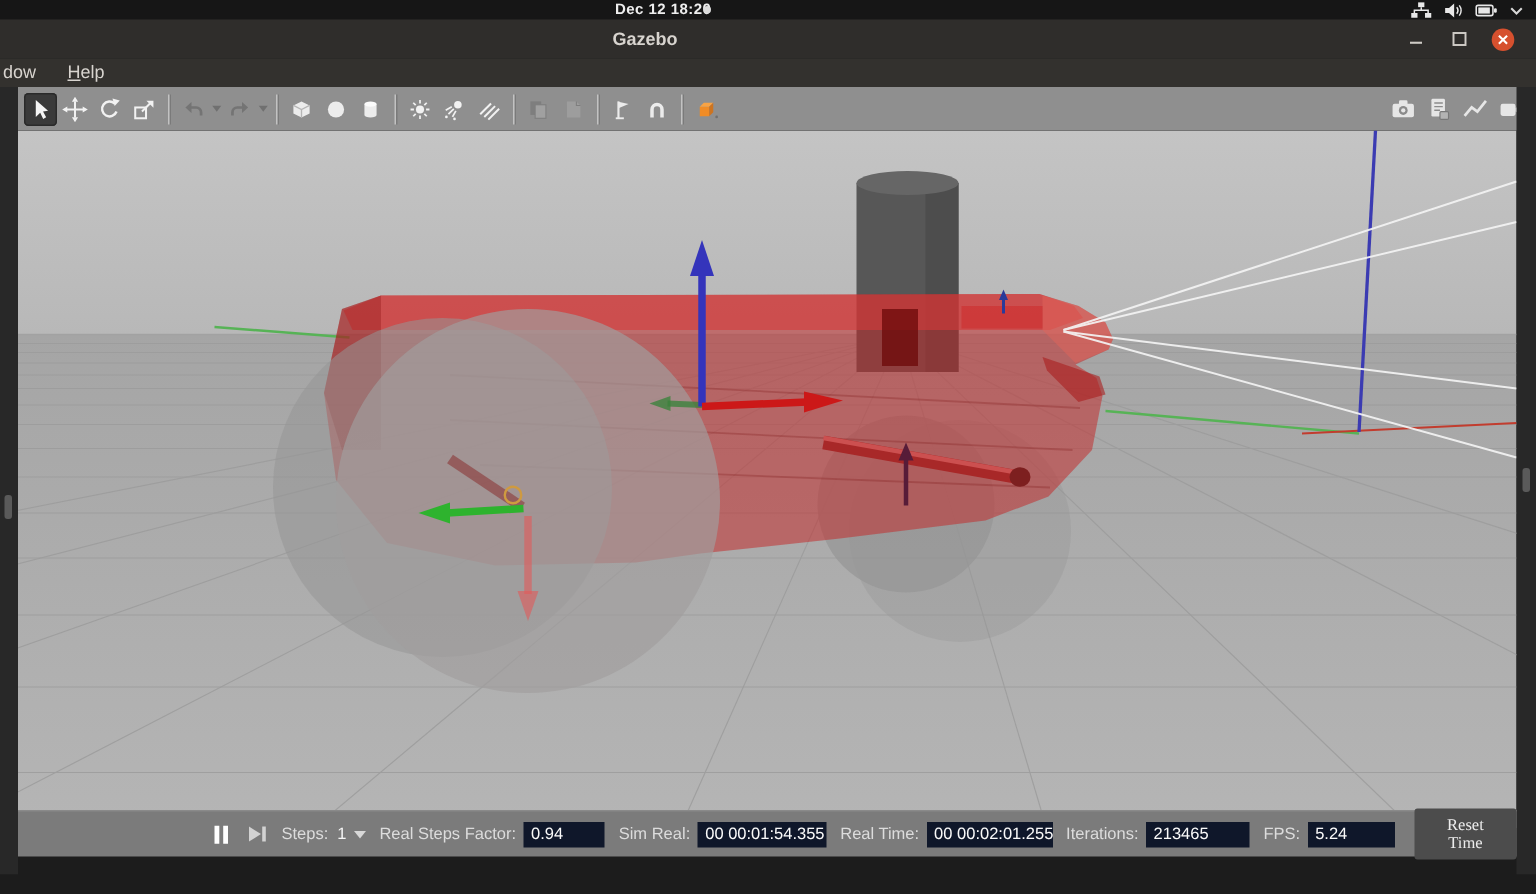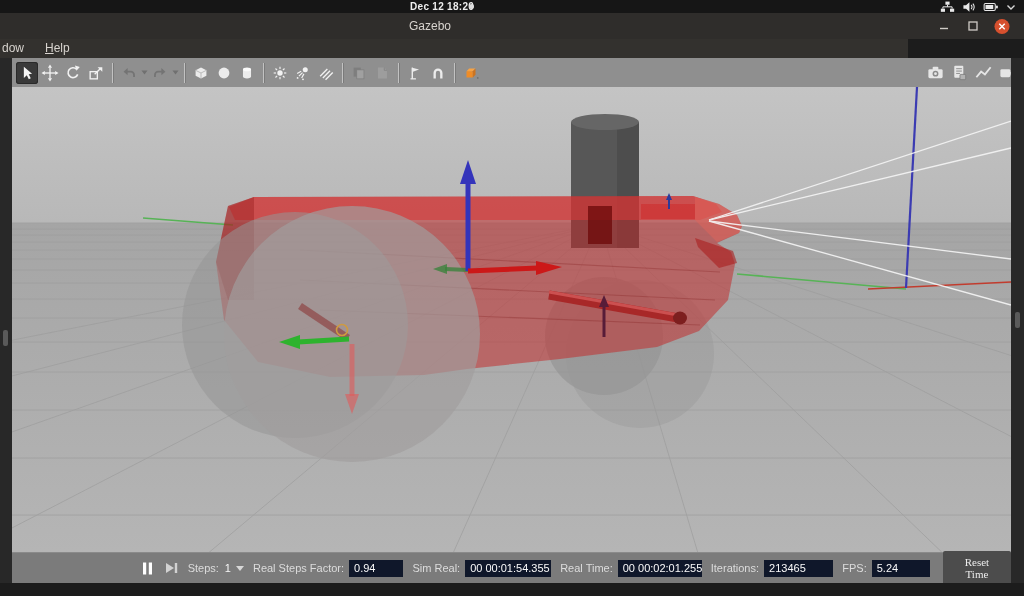--- a/index.html
+++ b/index.html
@@ -10,26 +10,26 @@
   
   .top-panel{position:absolute;left:0;top:0;width:1024px;height:13px;background:#161616;}
   .clock{position:absolute;left:410px;top:0;height:13px;line-height:13px;
          color:#eeeeee;font-size:10px;font-weight:bold;letter-spacing:.3px;}
   .notif-dot{position:absolute;left:469px;top:4px;width:5px;height:5px;border-radius:50%;background:#dcdcdc;}
   .panel-icons{position:absolute;right:8px;top:0;height:13px;display:flex;align-items:center;gap:7px;}
 
   
   .title-bar{position:absolute;left:0;top:13px;width:1024px;height:26px;background:#2f2d2b;}
   .win-title{position:absolute;left:430px;top:0;height:26px;line-height:26px;transform:translateX(-50%);
-             color:#d8d4cf;font-size:12px;font-weight:normal;}
+             color:#d8d4cf;font-size:12px;font-weight:bold;}
   .win-controls{position:absolute;right:14px;top:0;height:26px;display:flex;align-items:center;gap:13px;}
   .wc-btn{width:16px;height:16px;display:flex;align-items:center;justify-content:center;cursor:default;}
 
   
-  .menu-bar{position:absolute;left:0;top:39px;width:908px;height:19px;background:#33312e;}
+  .menu-bar{position:absolute;left:0;top:39px;width:1024px;height:19px;background:#33312e;}
   .menu-item{position:absolute;top:0;height:19px;line-height:18px;color:#d8d4cf;font-size:12px;}
   .mnemonic{text-decoration:underline;}
 
   
   .toolbar{position:absolute;left:0;top:58px;width:1024px;height:29px;background:#8f8f8f;
            display:flex;align-items:center;}
   .tb-left{position:absolute;left:16px;top:0;height:29px;display:flex;align-items:center;gap:1px;}
   .tb-right{position:absolute;right:6px;top:0;height:29px;display:flex;align-items:center;gap:2px;}
   .tb{width:22px;height:22px;border:none;background:transparent;padding:1px;display:flex;
       align-items:center;justify-content:center;border-radius:3px;}
@@ -38,21 +38,21 @@
   .tb-caret{width:7px;height:22px;display:flex;align-items:center;justify-content:center;}
 
   
   .rail{position:absolute;top:58px;height:525px;background:#282828;}
   .rail-handle{position:absolute;width:5px;height:16px;border-radius:2px;background:#5a5a5a;}
 
   
   .viewport{position:absolute;left:12px;top:87px;width:999px;height:465px;}
 
   
-  .statusbar{position:absolute;left:12px;top:552px;width:999px;height:31px;background:#7b7b7b;
+  .statusbar{position:absolute;left:12px;top:540px;width:999px;height:31px;background:#7b7b7b;
              display:flex;align-items:center;padding-left:128px;box-sizing:border-box;gap:9px;
              border-top:1px solid #8a8a8a;}
   .sb-btn{border:none;background:transparent;padding:0;display:flex;align-items:center;justify-content:center;
           width:16px;height:18px;}
   .sb-label{color:#dcdcdc;font-size:11px;white-space:nowrap;}
   .sb-value{color:#f6f6f6;font-size:11px;}
   .sb-field{background:#0f172a;color:#fafafa;font-size:11px;padding:2.5px 5px;white-space:nowrap;
             display:inline-block;box-sizing:border-box;}
   .caret-down{width:0;height:0;border-left:4px solid transparent;border-right:4px solid transparent;
               border-top:5px solid #d8d8d8;display:inline-block;}

